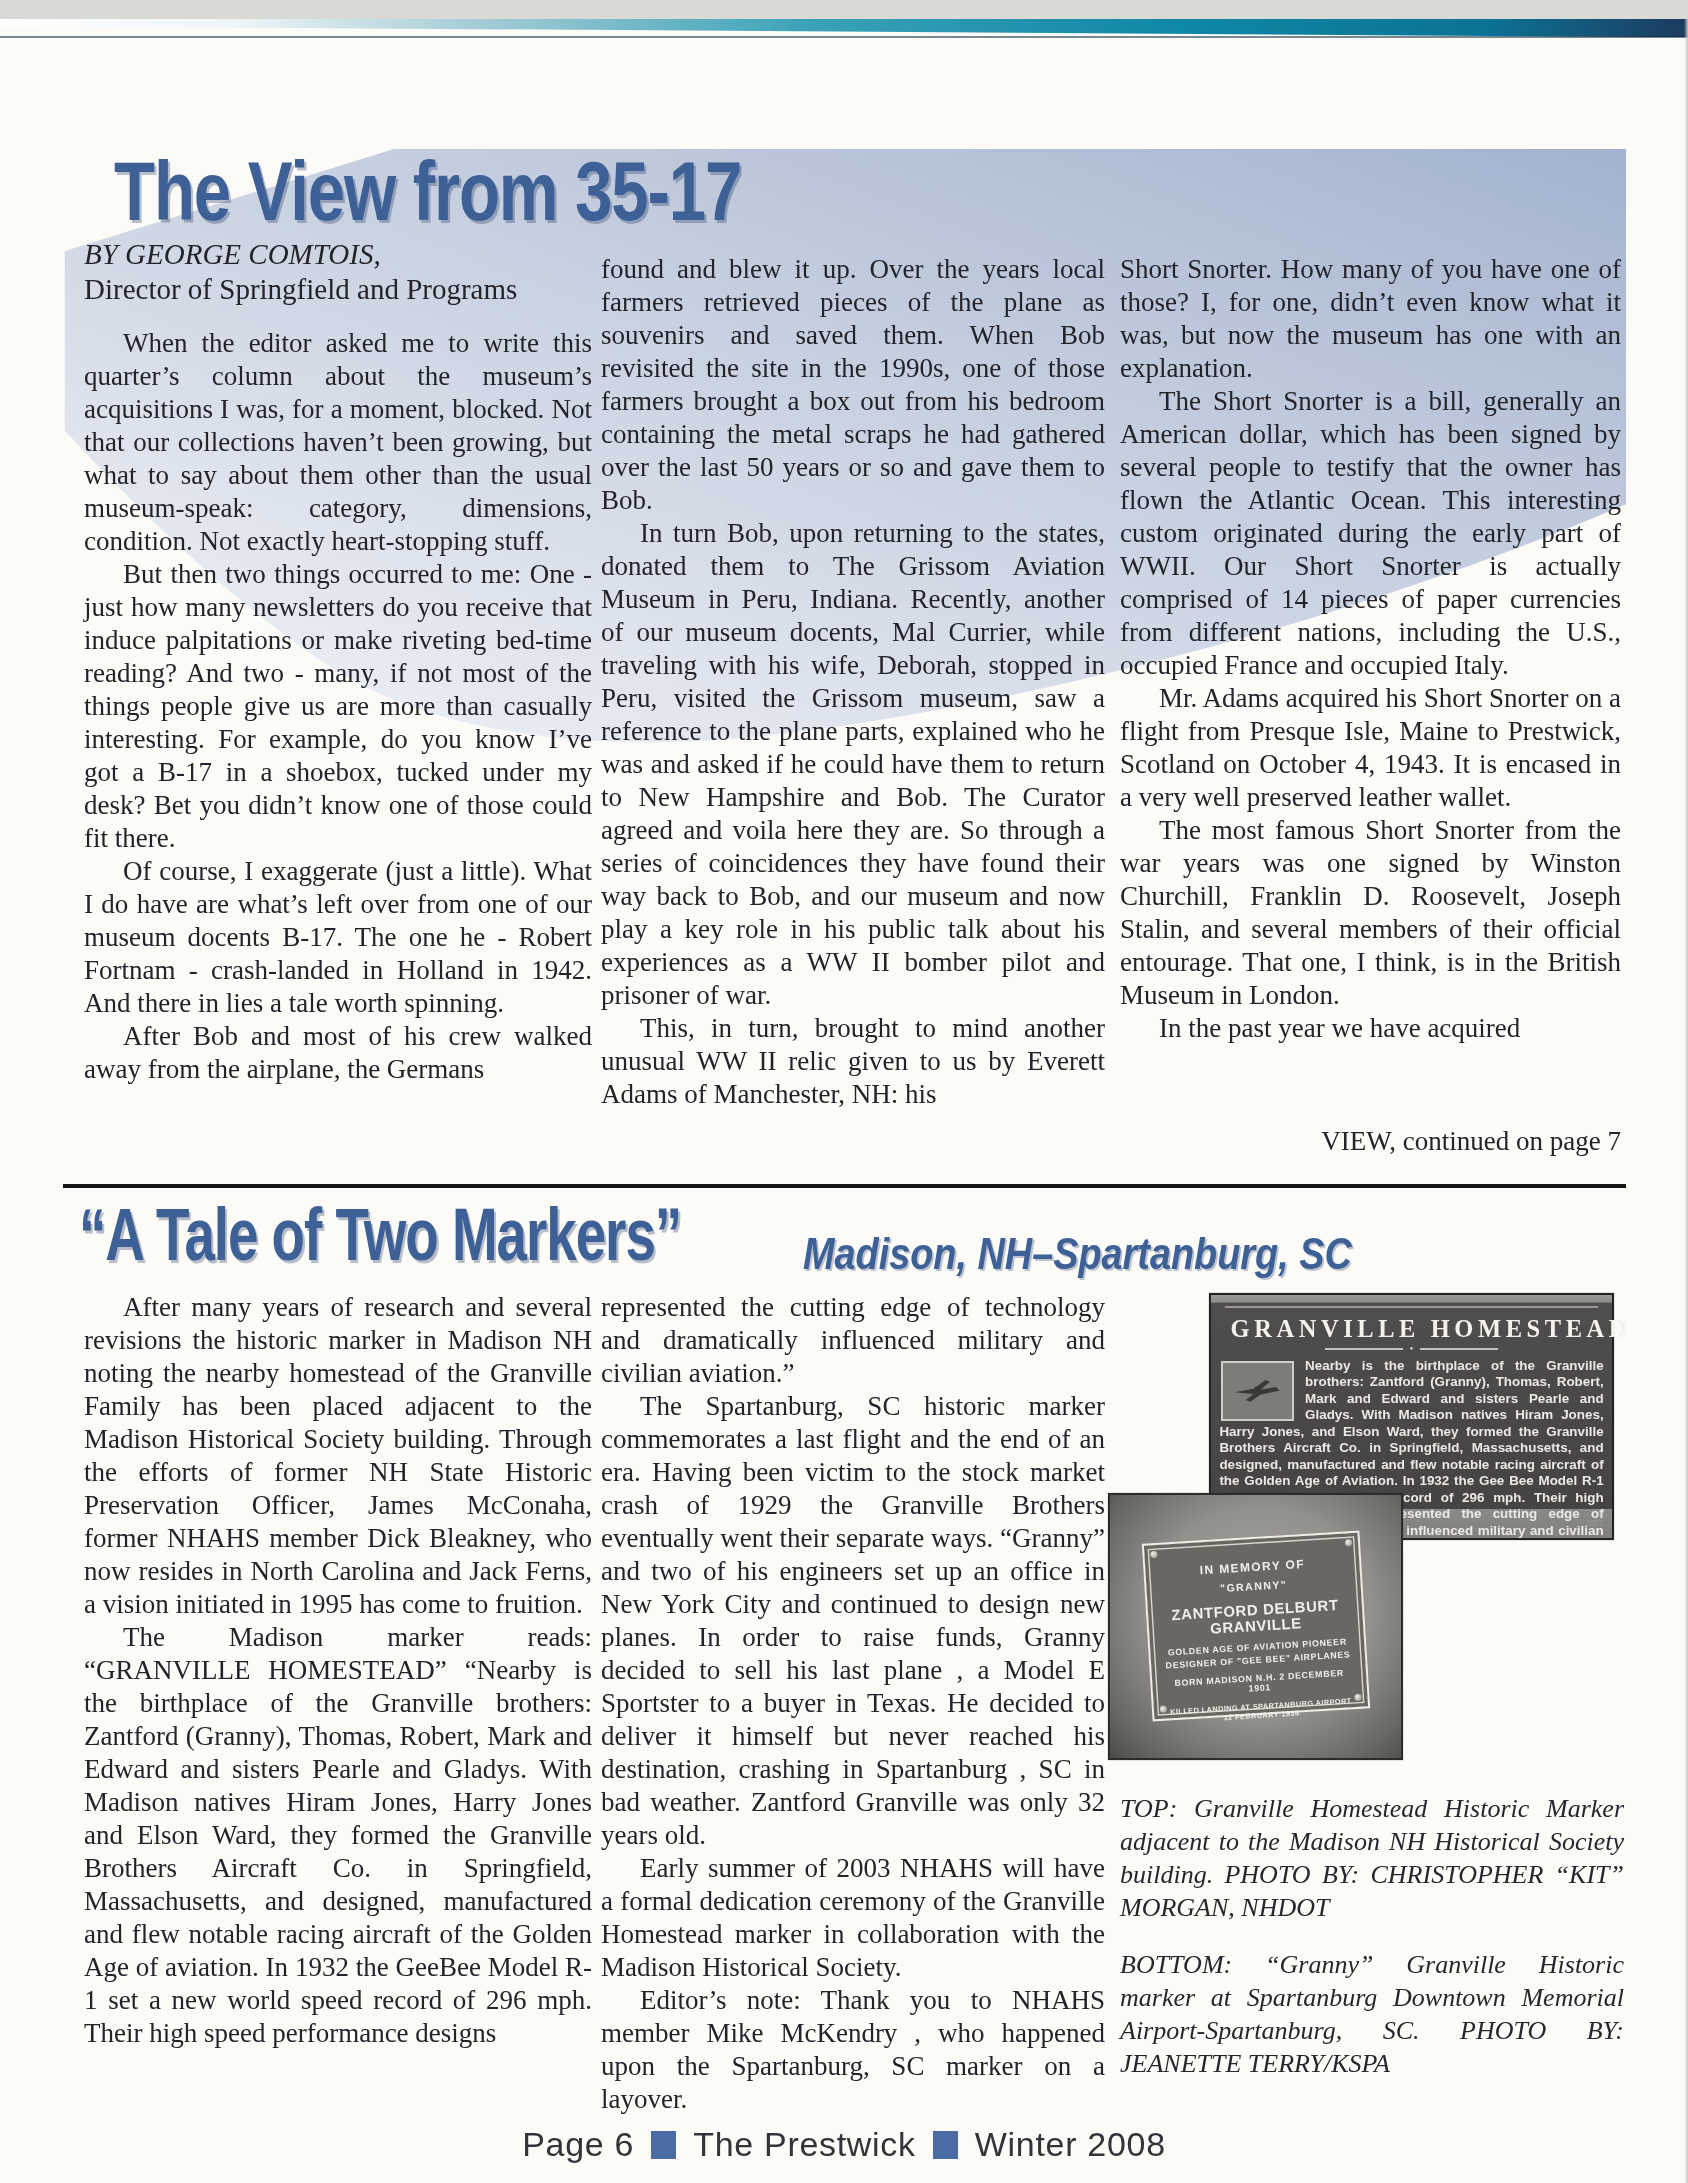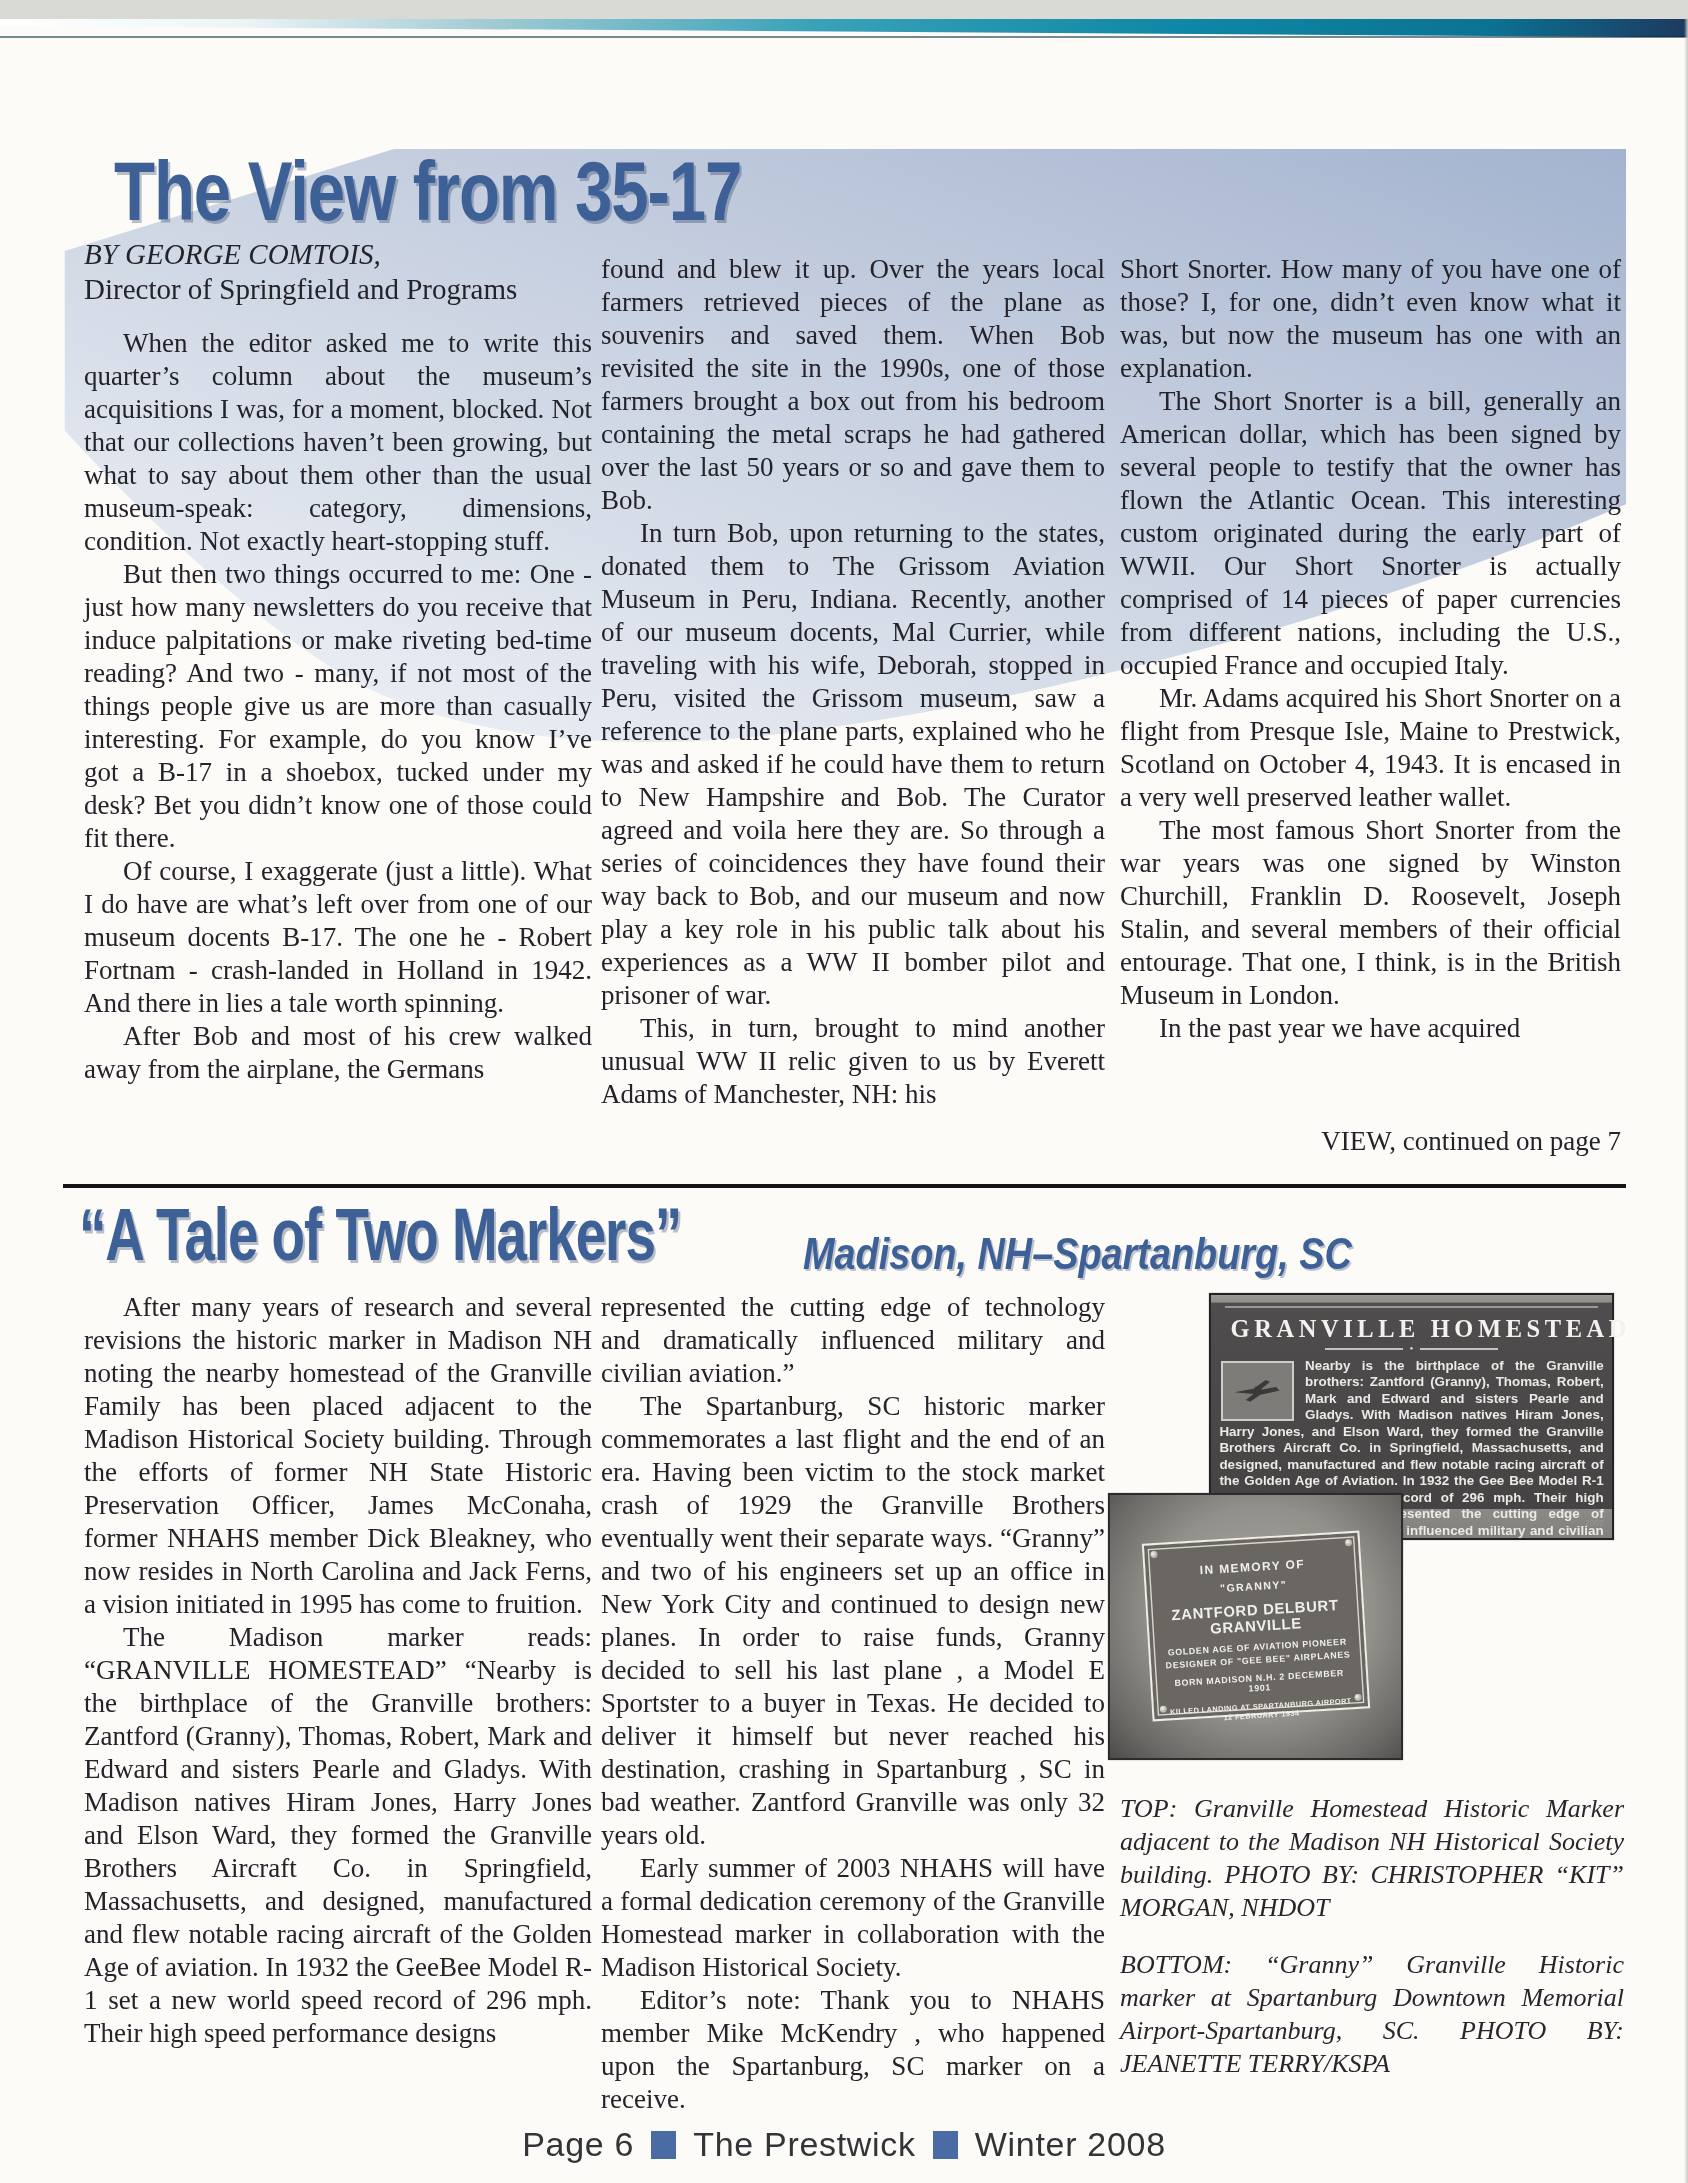--- a/index.html
+++ b/index.html
@@ -150,21 +150,21 @@
   </div>
 
   <div class="col a2c1">
       <p>After many years of research and several revisions the historic marker in Madison NH noting the nearby homestead of the Granville Family has been placed adjacent to the Madison Historical Society building. Through the efforts of former NH State Historic Preservation Officer, James McConaha, former NHAHS member Dick Bleakney, who now resides in North Carolina and Jack Ferns, a vision initiated in 1995 has come to fruition.</p>
       <p>The Madison marker reads: “GRANVILLE HOMESTEAD” “Nearby is the birthplace of the Granville brothers: Zantford (Granny), Thomas, Robert, Mark and Edward and sisters Pearle and Gladys. With Madison natives Hiram Jones, Harry Jones and Elson Ward, they formed the Granville Brothers Aircraft Co. in Springfield, Massachusetts, and designed, manufactured and flew notable racing aircraft of the Golden Age of aviation. In 1932 the GeeBee Model R-1 set a new world speed record of 296 mph. Their high speed performance designs</p>
     </div>
   <div class="col a2c2">
       <p class="noind">represented the cutting edge of technology and dramatically influenced military and civilian aviation.”</p>
       <p>The Spartanburg, SC historic marker commemorates a last flight and the end of an era. Having been victim to the stock market crash of 1929 the Granville Brothers eventually went their separate ways. “Granny” and two of his engineers set up an office in New York City and continued to design new planes. In order to raise funds, Granny decided to sell his last plane , a Model E Sportster to a buyer in Texas. He decided to deliver it himself but never reached his destination, crashing in Spartanburg , SC in bad weather. Zantford Granville was only 32 years old.</p>
       <p>Early summer of 2003 NHAHS will have a formal dedication ceremony of the Granville Homestead marker in collaboration with the Madison Historical Society.</p>
-      <p>Editor’s note: Thank you to NHAHS member Mike McKendry , who happened upon the Spartanburg, SC marker on a receive.</p>
+      <p>Editor’s note: Thank you to NHAHS member Mike McKendry , who happened upon the Spartanburg, SC marker on a layover.</p>
     </div>
 
   <div class="photo-sign">
     <div class="sign-inner">
       <div class="sign-topline"></div>
       <div class="sign-title">GRANVILLE HOMESTEAD</div>
       <div class="sign-divider">
         <span class="bar"></span>
         <span class="dot">•</span>
         <span class="bar"></span>

